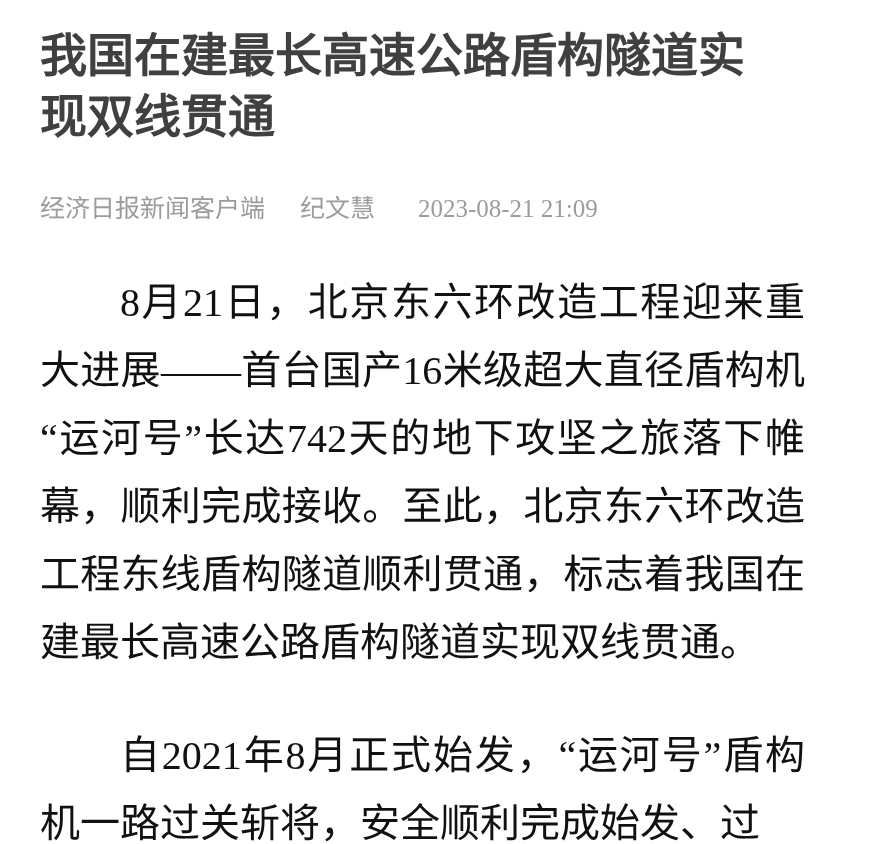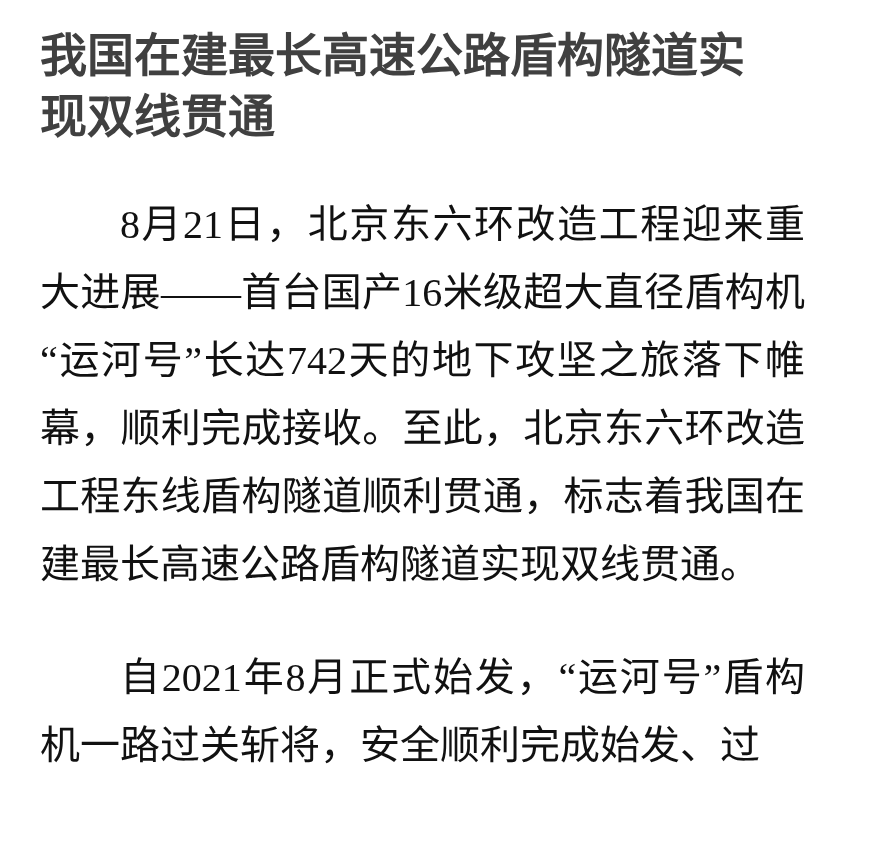--- a/index.html
+++ b/index.html
@@ -62,19 +62,24 @@
     word-break: break-all;
   }
 </style>
 </head>
 <body>
 
 <div class="article">
 
   <h1 class="article-title">我国在建最长高速公路盾构隧道实现双线贯通</h1>
 
+  <div class="article-byline">
+    <span class="byline-source">经济日报新闻客户端</span>
+    <span class="byline-author">纪文慧</span>
+    <span class="byline-date">2023-08-21 21:09</span>
+  </div>
 
   <div class="article-content">
     <p>8月21日，北京东六环改造工程迎来重大进展——首台国产16米级超大直径盾构机“运河号”长达742天的地下攻坚之旅落下帷幕，顺利完成接收。至此，北京东六环改造工程东线盾构隧道顺利贯通，标志着我国在建最长高速公路盾构隧道实现双线贯通。</p>
     <p>自2021年8月正式始发，“运河号”盾构机一路过关斩将，安全顺利完成始发、过</p>
   </div>
 
 </div>
 
 </body></html>

